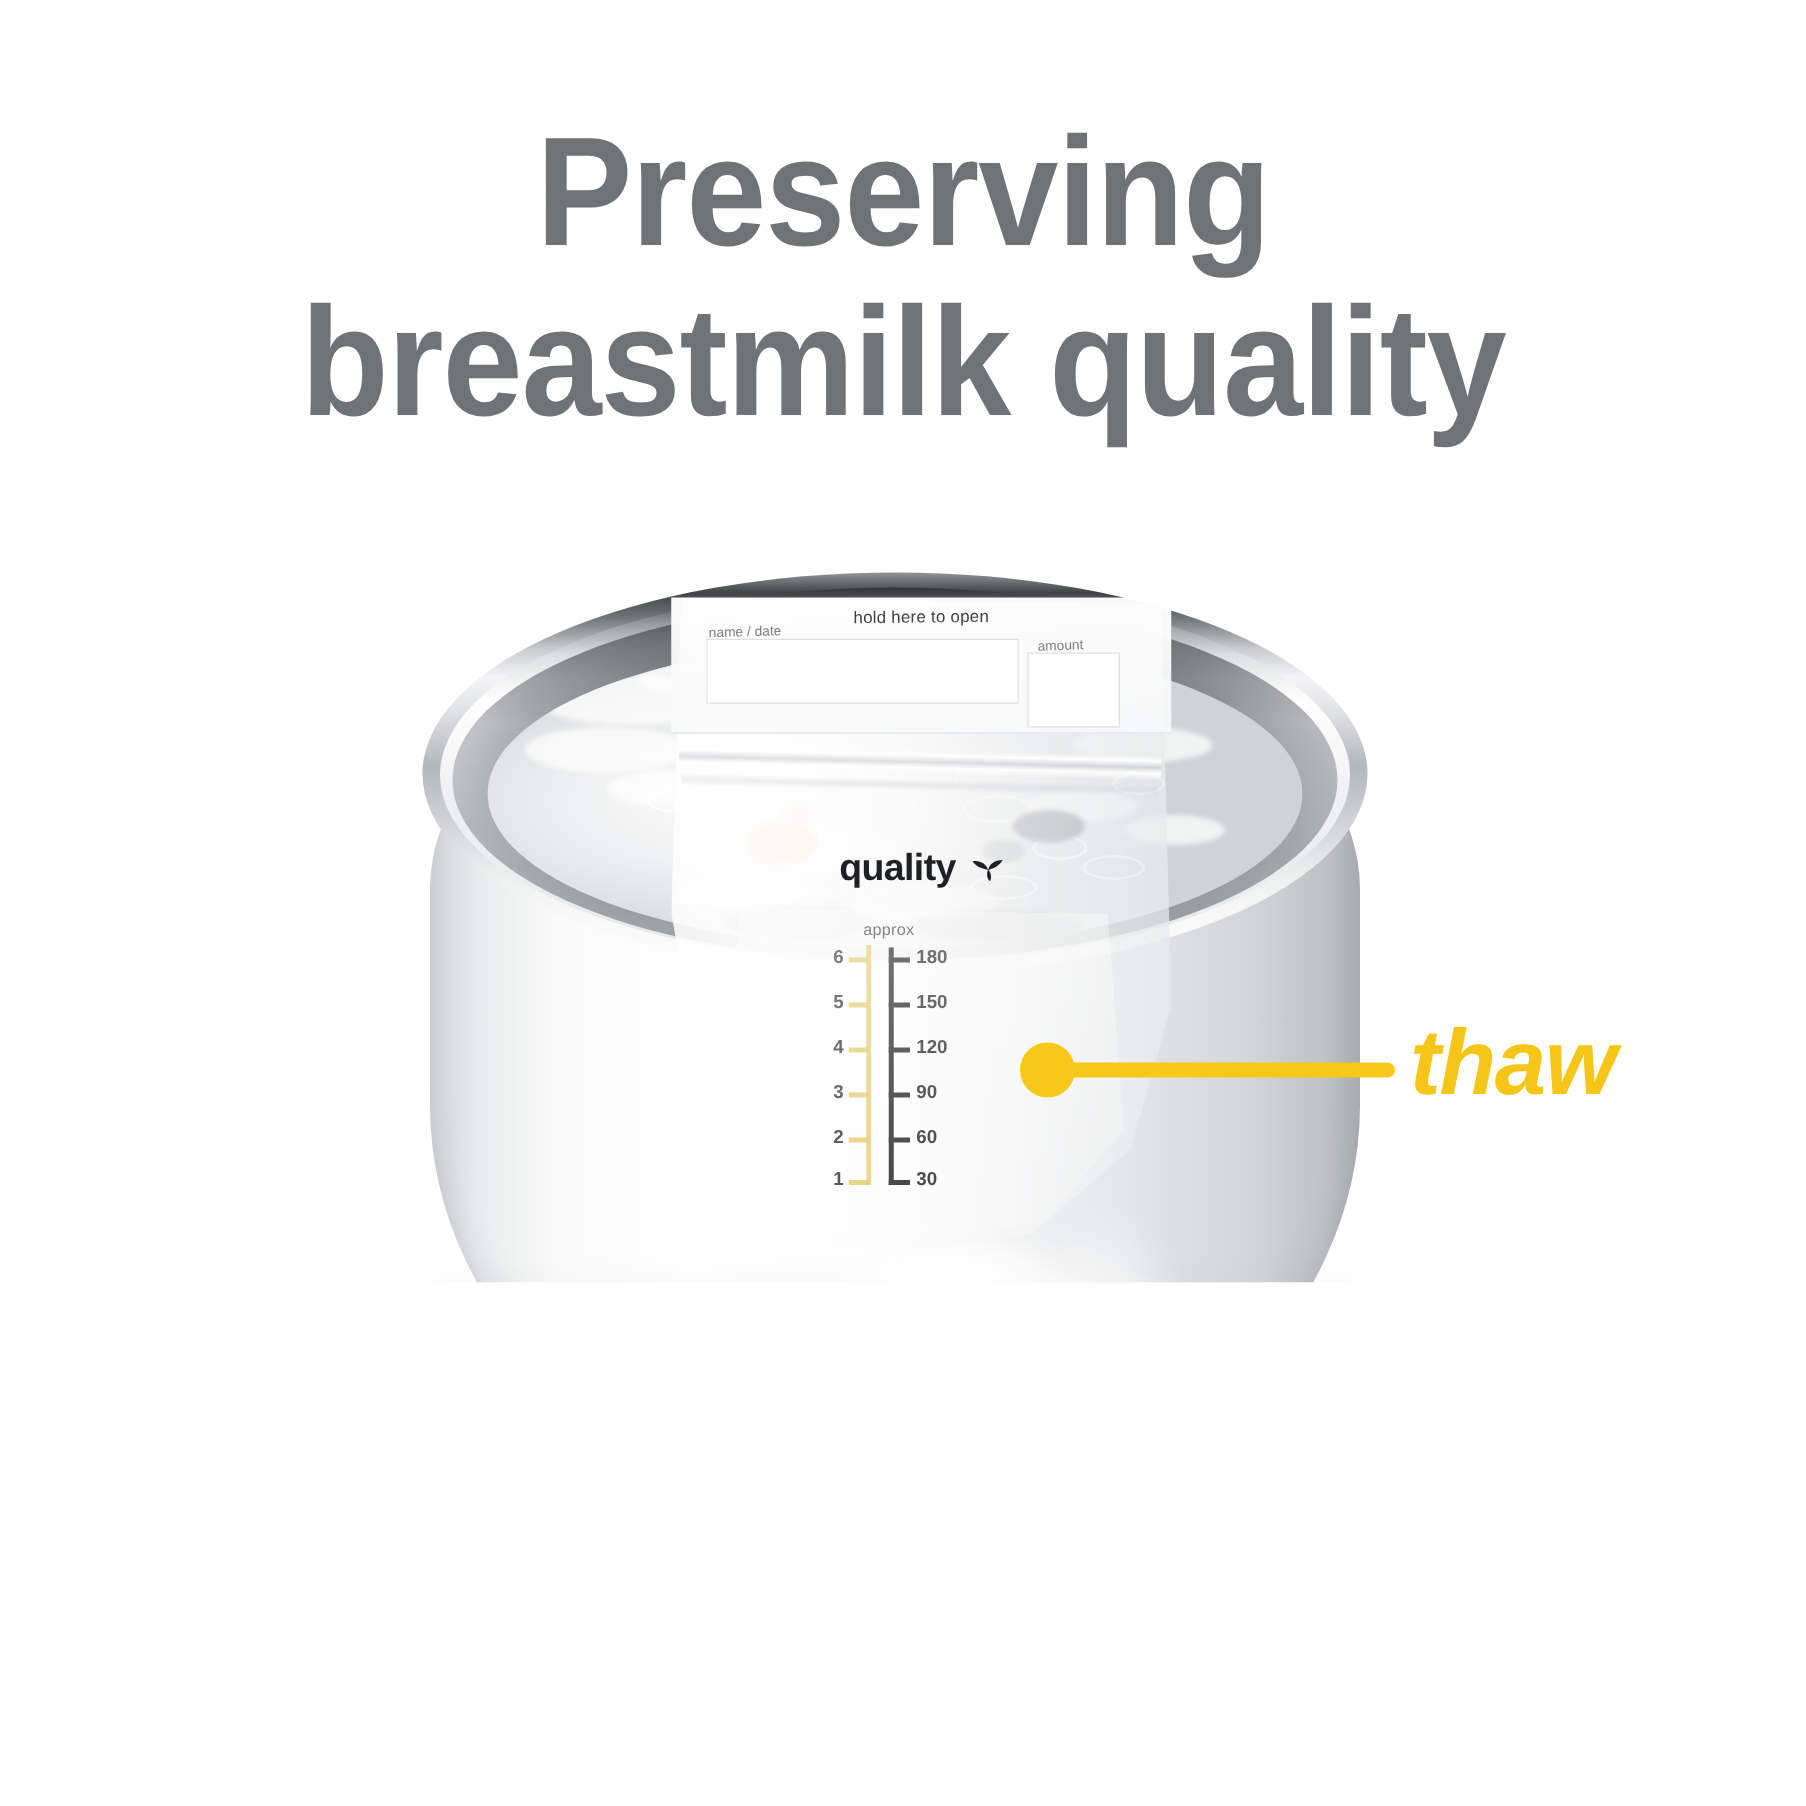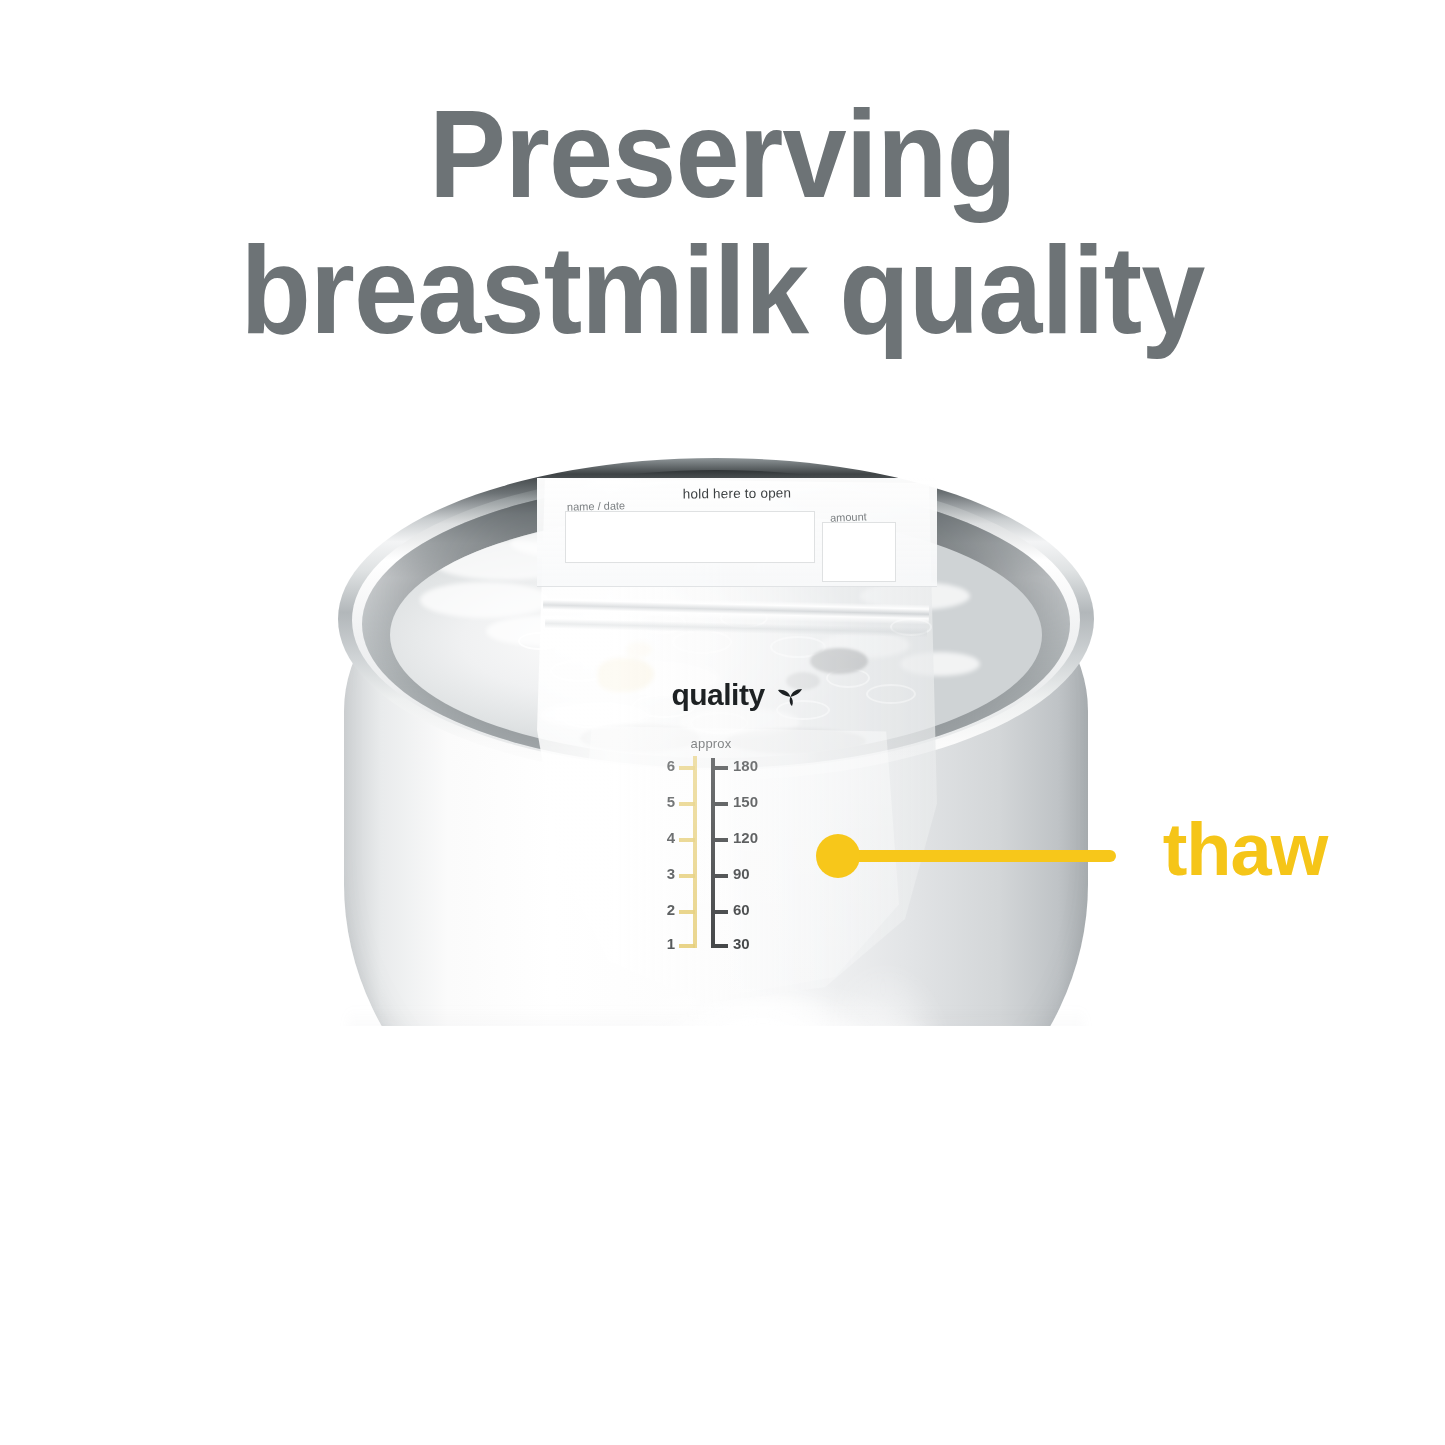--- a/index.html
+++ b/index.html
@@ -433,21 +433,21 @@
     position: absolute;
     left: 1128px;
     top: 808px;
     width: 300px;
     color: #f5c518;
     font-weight: 700;
     font-size: 74px;
     line-height: 84px;
     letter-spacing: -1px;
   }
-  #callout-label .t2 { display:block; text-align:center; padding-right: 66px; }
+  #callout-label .t2 { display:block; text-align:left; padding-right: 66px; font-style: italic; }
 
   
   #bottom-bar {
     position: absolute;
     left: 0;
     top: 1383px;
     width: 1445px;
     height: 62px;
     background: #fdc800;
   }

